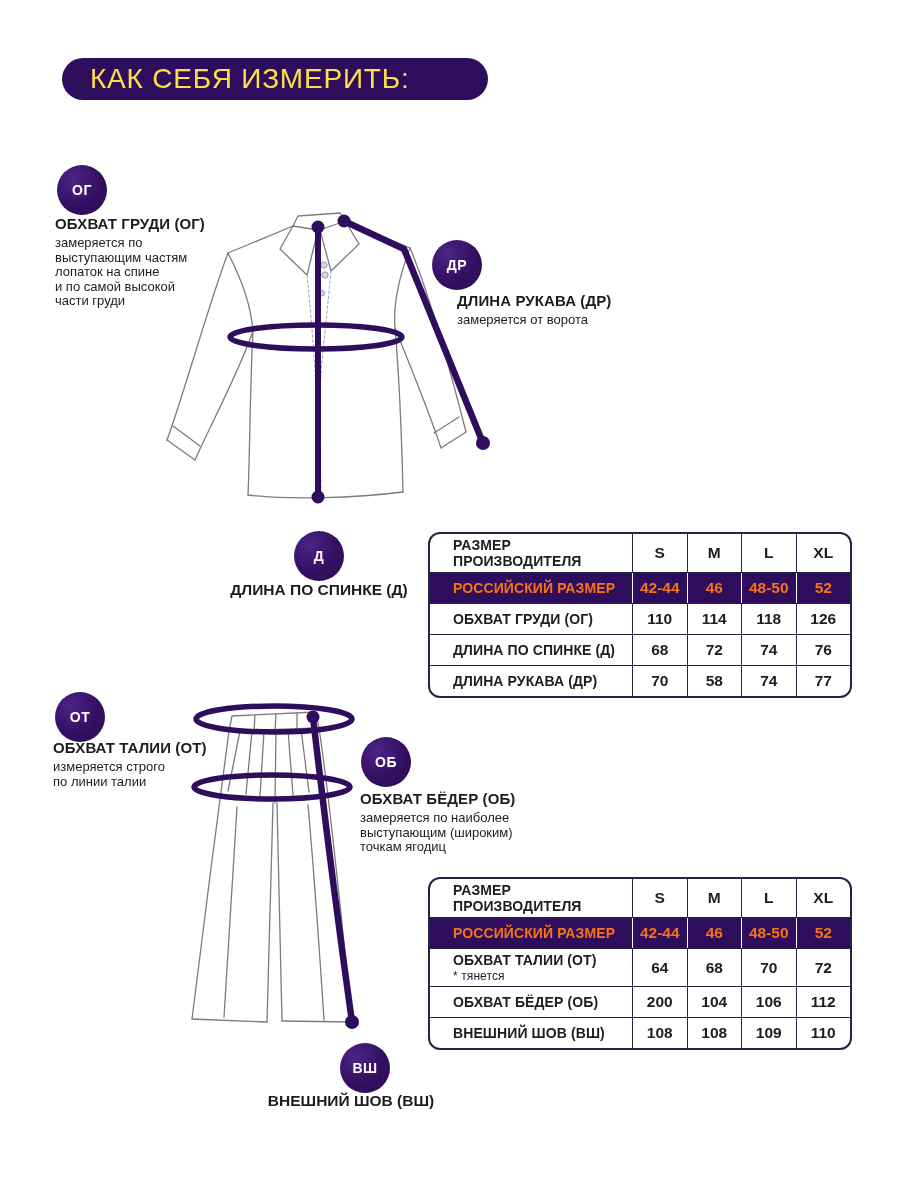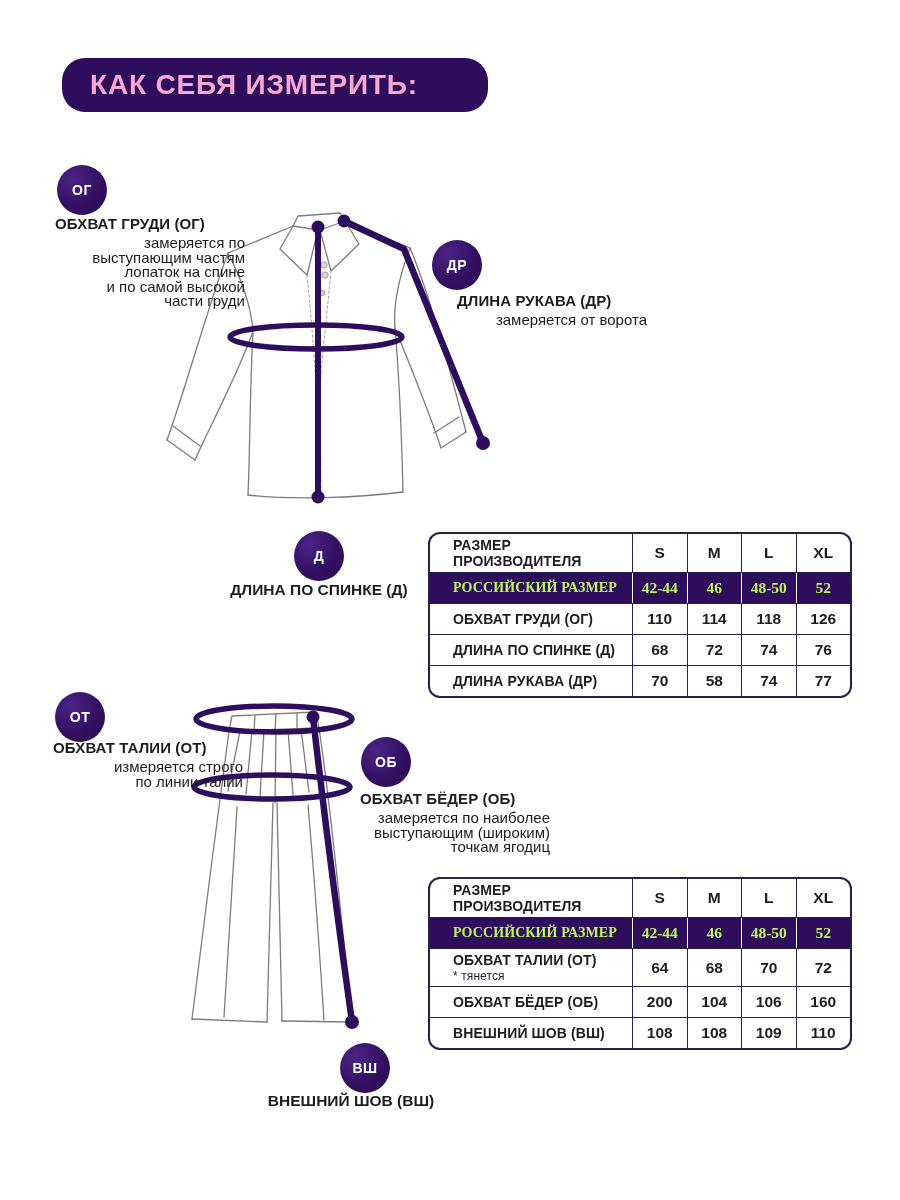--- a/index.html
+++ b/index.html
@@ -7,57 +7,57 @@
   html,body { margin:0; padding:0; }
   body {
     width:900px; height:1200px; position:relative; background:#ffffff;
     font-family:"Liberation Sans","DejaVu Sans",sans-serif; color:var(--text);
     overflow:hidden;
   }
   .abs { position:absolute; }
 
   
   .header-pill {
-    left:62px; top:58px; width:426px; height:54px;
+    left:62px; top:58px; width:426px; height:42px;
     background:var(--accent); border-radius:23px;
-    color:#f9a8d4; font-weight:bold; font-size:28px; letter-spacing:0.8px;
+    color:#fde047; font-weight:normal; font-size:28px; letter-spacing:0.8px;
     display:flex; align-items:center; padding-left:28px;
   }
 
   
   .badge {
     width:50px; height:50px; border-radius:50%;
     background:radial-gradient(circle at 32% 28%, #4b2486 0%, #331061 55%, #2a0b52 100%);
     color:#fff; font-weight:bold; font-size:14px; letter-spacing:0.5px;
     display:flex; align-items:center; justify-content:center;
   }
 
   
   .m-block { width:190px; }
   .m-title { font-weight:bold; font-size:15px; letter-spacing:0.1px; }
-  .m-desc  { font-size:15px; line-height:14.6px; white-space:pre-line; margin-top:4px;text-align:right; }
+  .m-desc  { font-size:13px; line-height:14.6px; white-space:pre-line; margin-top:4px; }
   .center-label { font-weight:bold; font-size:15.5px; text-align:center; width:222px; }
 
   
   .size-table {
     width:424px; border:2px solid var(--border); border-radius:12px;
     overflow:hidden; background:#fff;
   }
   .t-row { display:grid; grid-template-columns:202px repeat(4,1fr); }
   .t-row + .t-row { border-top:1.5px solid var(--border); }
   .t-cell {
     border-left:1.5px solid var(--border);
     display:flex; align-items:center; justify-content:center;
     min-height:30px; font-weight:bold; font-size:15.5px; padding:1px 2px;
   }
   .t-cell.label {
     border-left:none; flex-direction:column; align-items:flex-start; justify-content:center;
     padding:3px 8px 3px 23px; font-size:14px; letter-spacing:0.1px; text-align:left;
   }
-  .t-row.highlight { background:var(--accent); color:#bef264;font-family:Liberation Serif, serif; }
+  .t-row.highlight { background:var(--accent); color:#f97316; }
   .t-row.highlight .t-cell { border-left-color:#ffffff; }
   .t-sub { font-size:12px; font-weight:normal; margin-top:1px; }
   .t-sub:empty { display:none; }
 
   
   .outline path, .outline circle { stroke:#7b7c80; stroke-width:1.3; fill:none; stroke-linejoin:round; stroke-linecap:round; }
   .outline path.fillw { fill:#ffffff; }
   .outline path.dash { stroke:#9aa0a6; stroke-width:1; stroke-dasharray:2.5 2.5; }
   .btn { fill:#d6d7da; stroke:#8a8b8f; stroke-width:0.8; }
   .meas { stroke:var(--accent); fill:none; stroke-linecap:round; stroke-linejoin:round; }
@@ -244,21 +244,21 @@
     <div class="t-cell">64</div>
     <div class="t-cell">68</div>
     <div class="t-cell">70</div>
     <div class="t-cell">72</div>
   </div>
   <div class="t-row">
     <div class="t-cell label">ОБХВАТ БЁДЕР (ОБ)</div>
     <div class="t-cell">200</div>
     <div class="t-cell">104</div>
     <div class="t-cell">106</div>
-    <div class="t-cell">160</div>
+    <div class="t-cell">112</div>
   </div>
   <div class="t-row">
     <div class="t-cell label">ВНЕШНИЙ ШОВ (ВШ)</div>
     <div class="t-cell">108</div>
     <div class="t-cell">108</div>
     <div class="t-cell">109</div>
     <div class="t-cell">110</div>
   </div>
 </div>
 

